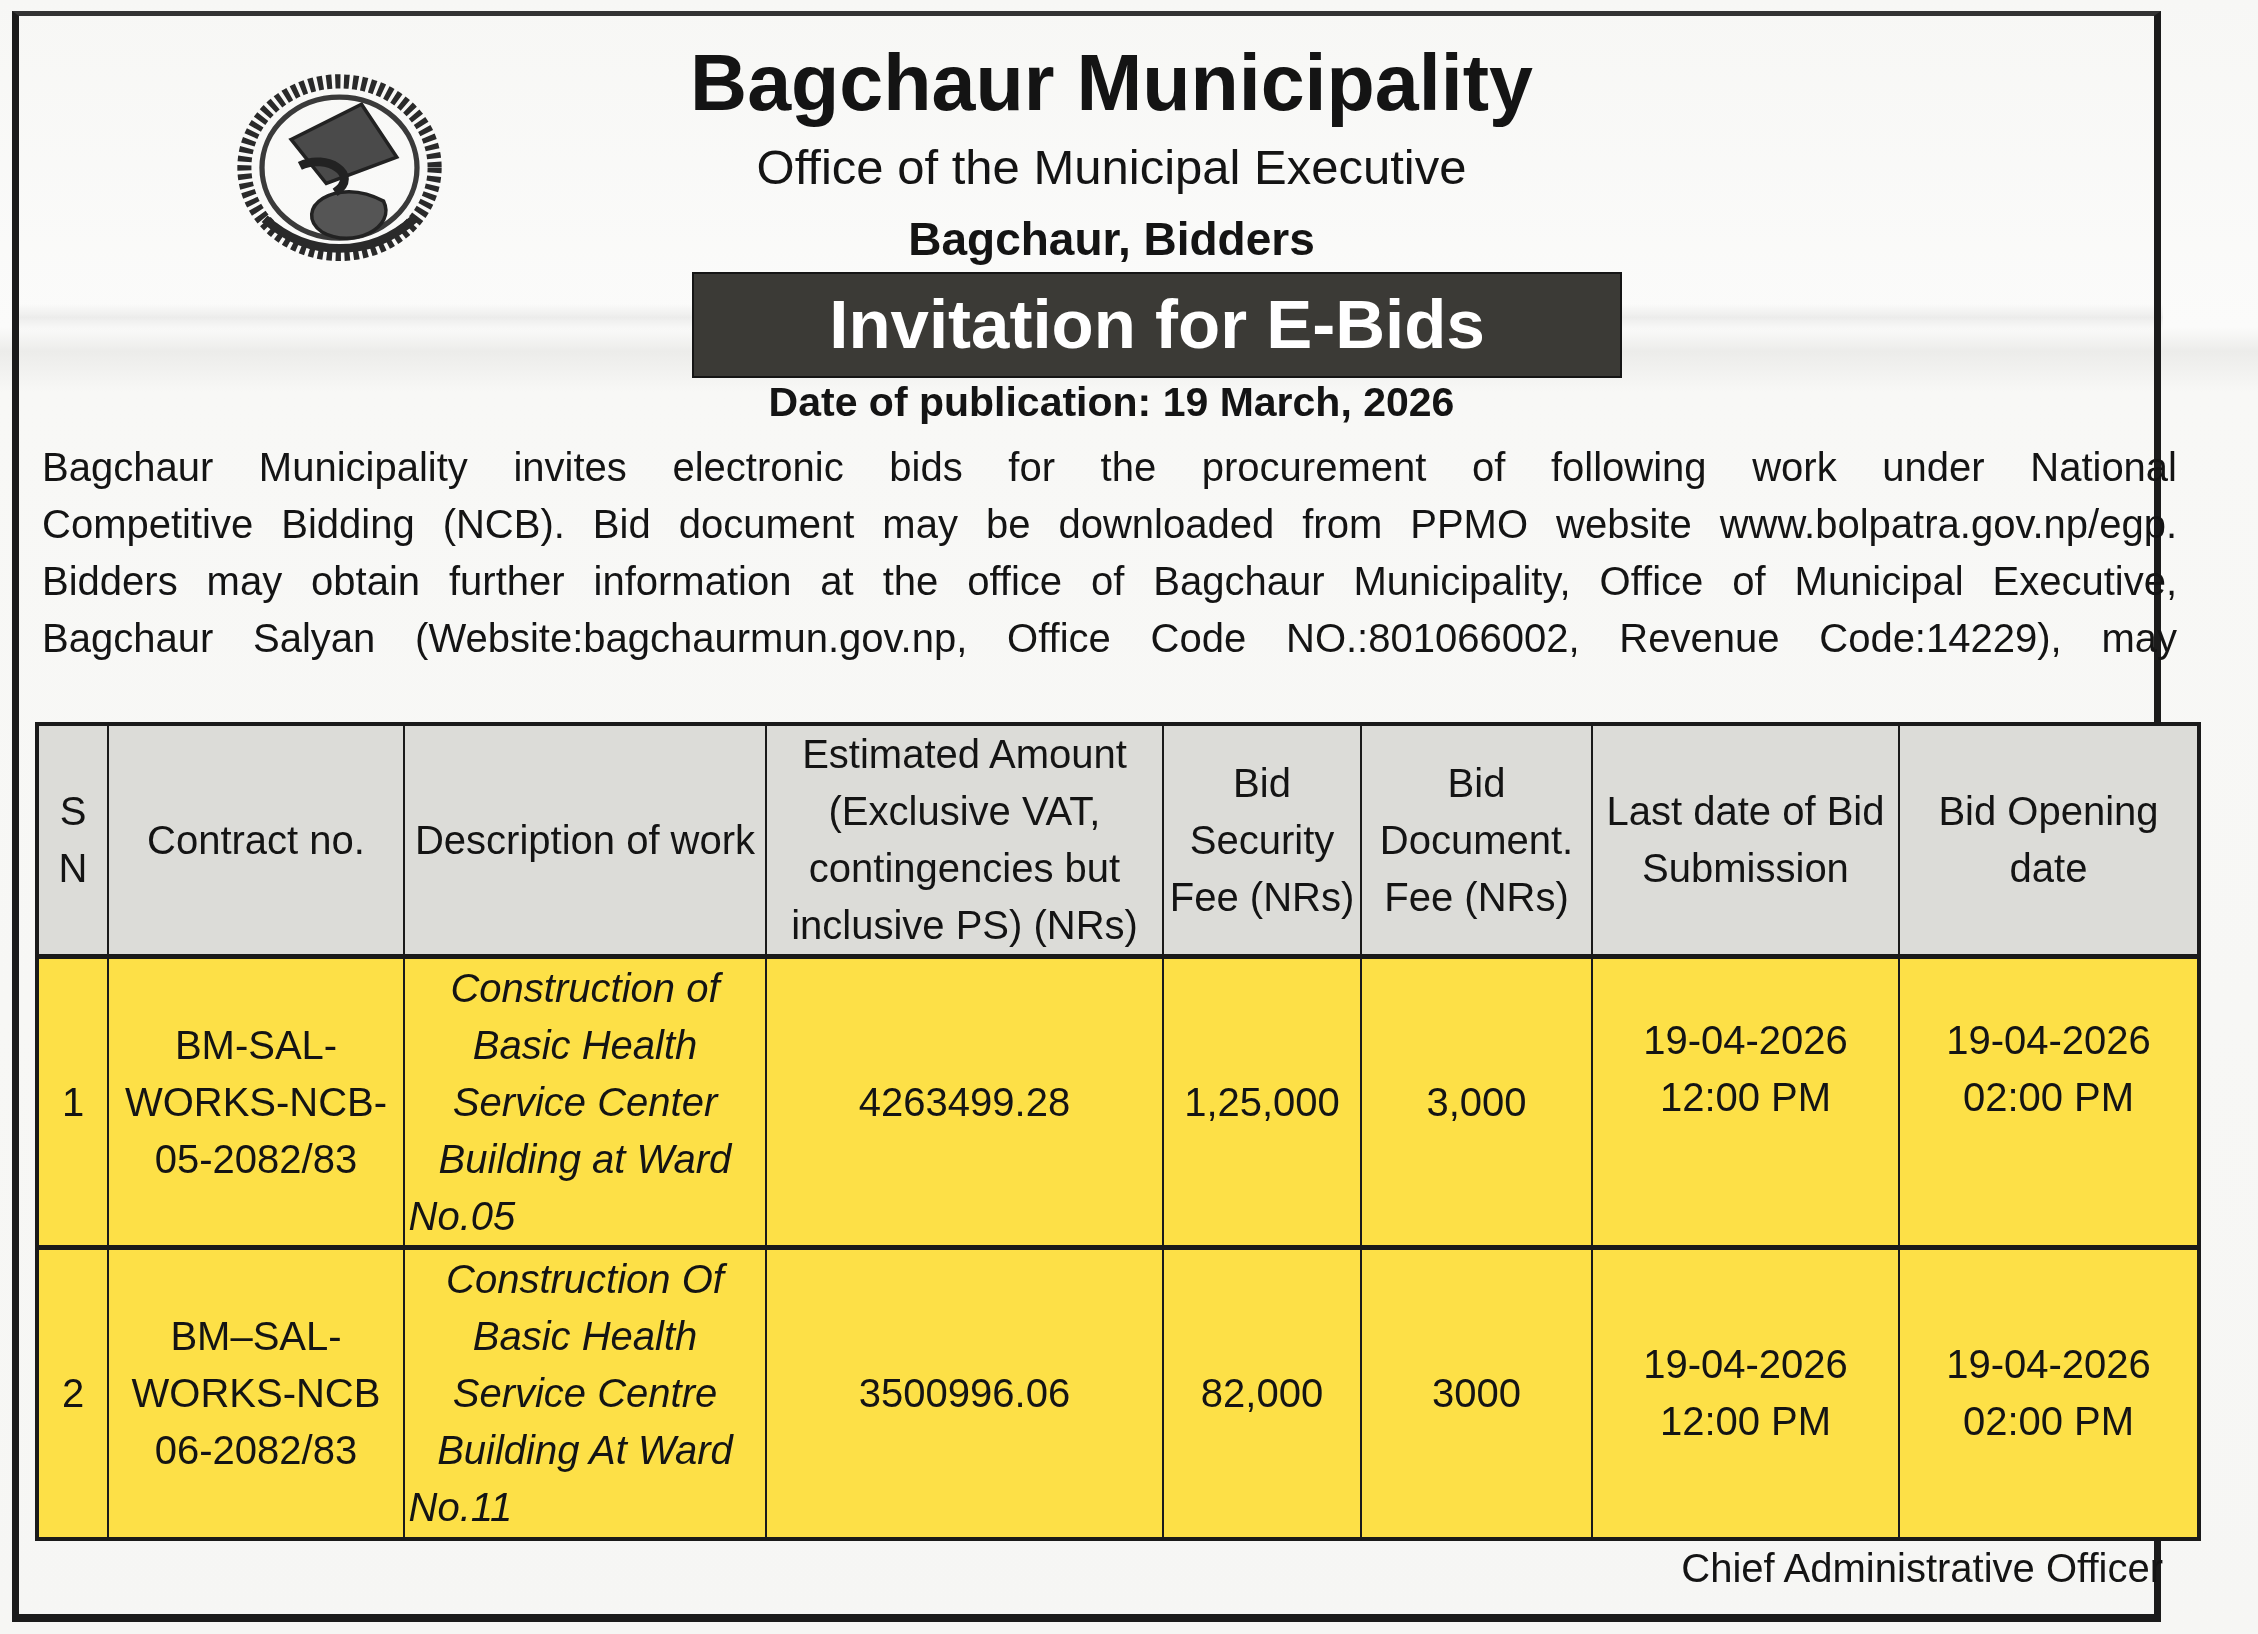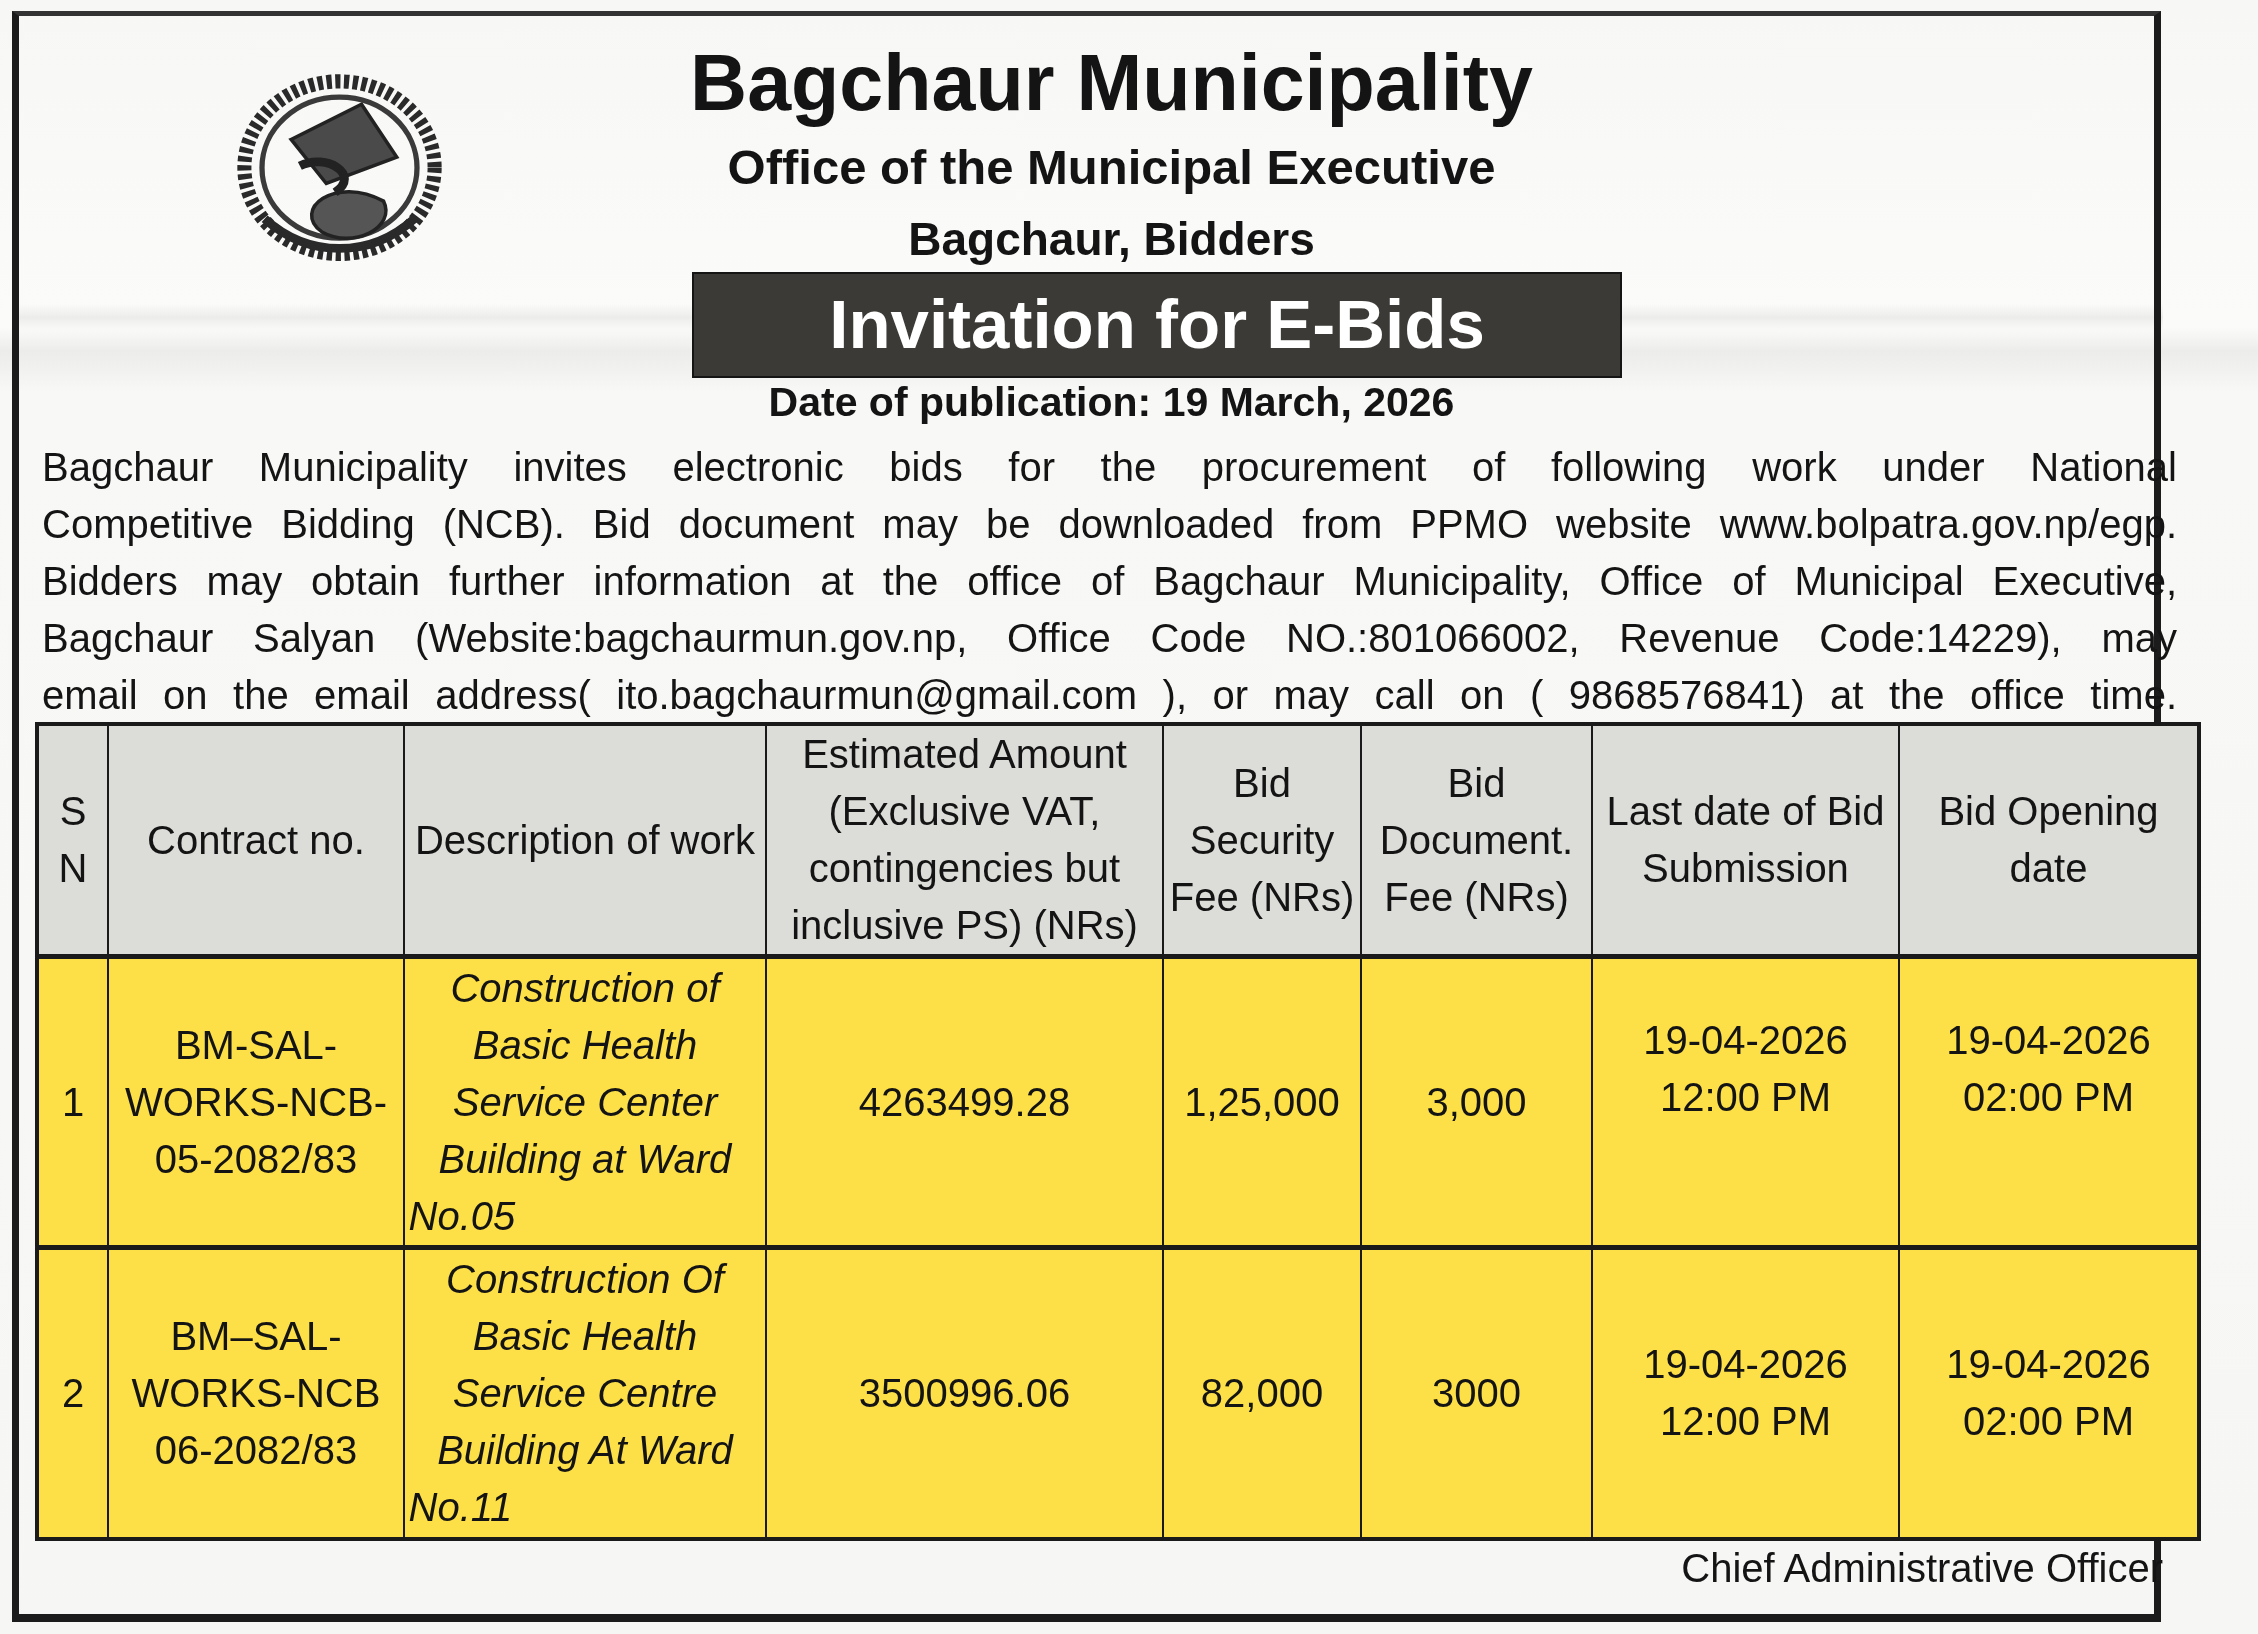--- a/index.html
+++ b/index.html
@@ -18,21 +18,21 @@
     position: absolute; left: 12.4px; top: 10.6px; width: 2149px; height: 1611px;
     border-left: 7px solid #1b1b1b; border-right: 7px solid #1b1b1b;
     border-bottom: 8px solid #1b1b1b; border-top: 5.3px solid #333;
     box-sizing: border-box;
   }
   .emblem {
     position: absolute; left: 229px; top: 69px; width: 221px; height: 192px;
   }
   .title-wrap { position: absolute; left: 582px; width: 1059px; text-align: center; }
   .t1 { top: 37px; font-size: 79px; font-weight: bold; }
-  .t2 { top: 139px; font-size: 49px; font-weight: bold; }
+  .t2 { top: 139px; font-size: 49px; font-weight: normal; }
   .t3 { top: 212px; font-size: 46px; font-weight: bold; }
   .banner {
     position: absolute; left: 692px; top: 272px; width: 930px; height: 106px;
     background: #3b3a36; border: 2.6px solid #151515; box-sizing: border-box;
     color: #ffffff; font-weight: bold; font-size: 69px; text-align: center;
     line-height: 101px;
   }
   .pubdate {
     position: absolute; left: 582px; width: 1059px; top: 379px; text-align: center;
     font-size: 41px; font-weight: bold;
@@ -95,21 +95,20 @@
 <div class="title-wrap t2">Office of the Municipal Executive</div>
 <div class="title-wrap t3">Bagchaur, Bidders</div>
 <div class="banner">Invitation for E-Bids</div>
 <div class="pubdate">Date of publication: 19 March, 2026</div>
 
 <div class="intro">
   <p>Bagchaur Municipality invites electronic bids for the procurement of following work under National</p>
   <p>Competitive Bidding (NCB). Bid document may be downloaded from PPMO website www.bolpatra.gov.np/egp.</p>
   <p>Bidders may obtain further information at the office of Bagchaur Municipality, Office of Municipal Executive,</p>
   <p>Bagchaur Salyan (Website:bagchaurmun.gov.np, Office Code NO.:801066002, Revenue Code:14229), may</p>
-  <p>email on the email address( ito.bagchaurmun@gmail.com ), or may call on ( 9868576841) at the office time.</p>
 </div>
 
 <table class="bids">
   <colgroup>
     <col style="width:71px">
     <col style="width:296px">
     <col style="width:362px">
     <col style="width:397px">
     <col style="width:198px">
     <col style="width:231px">

